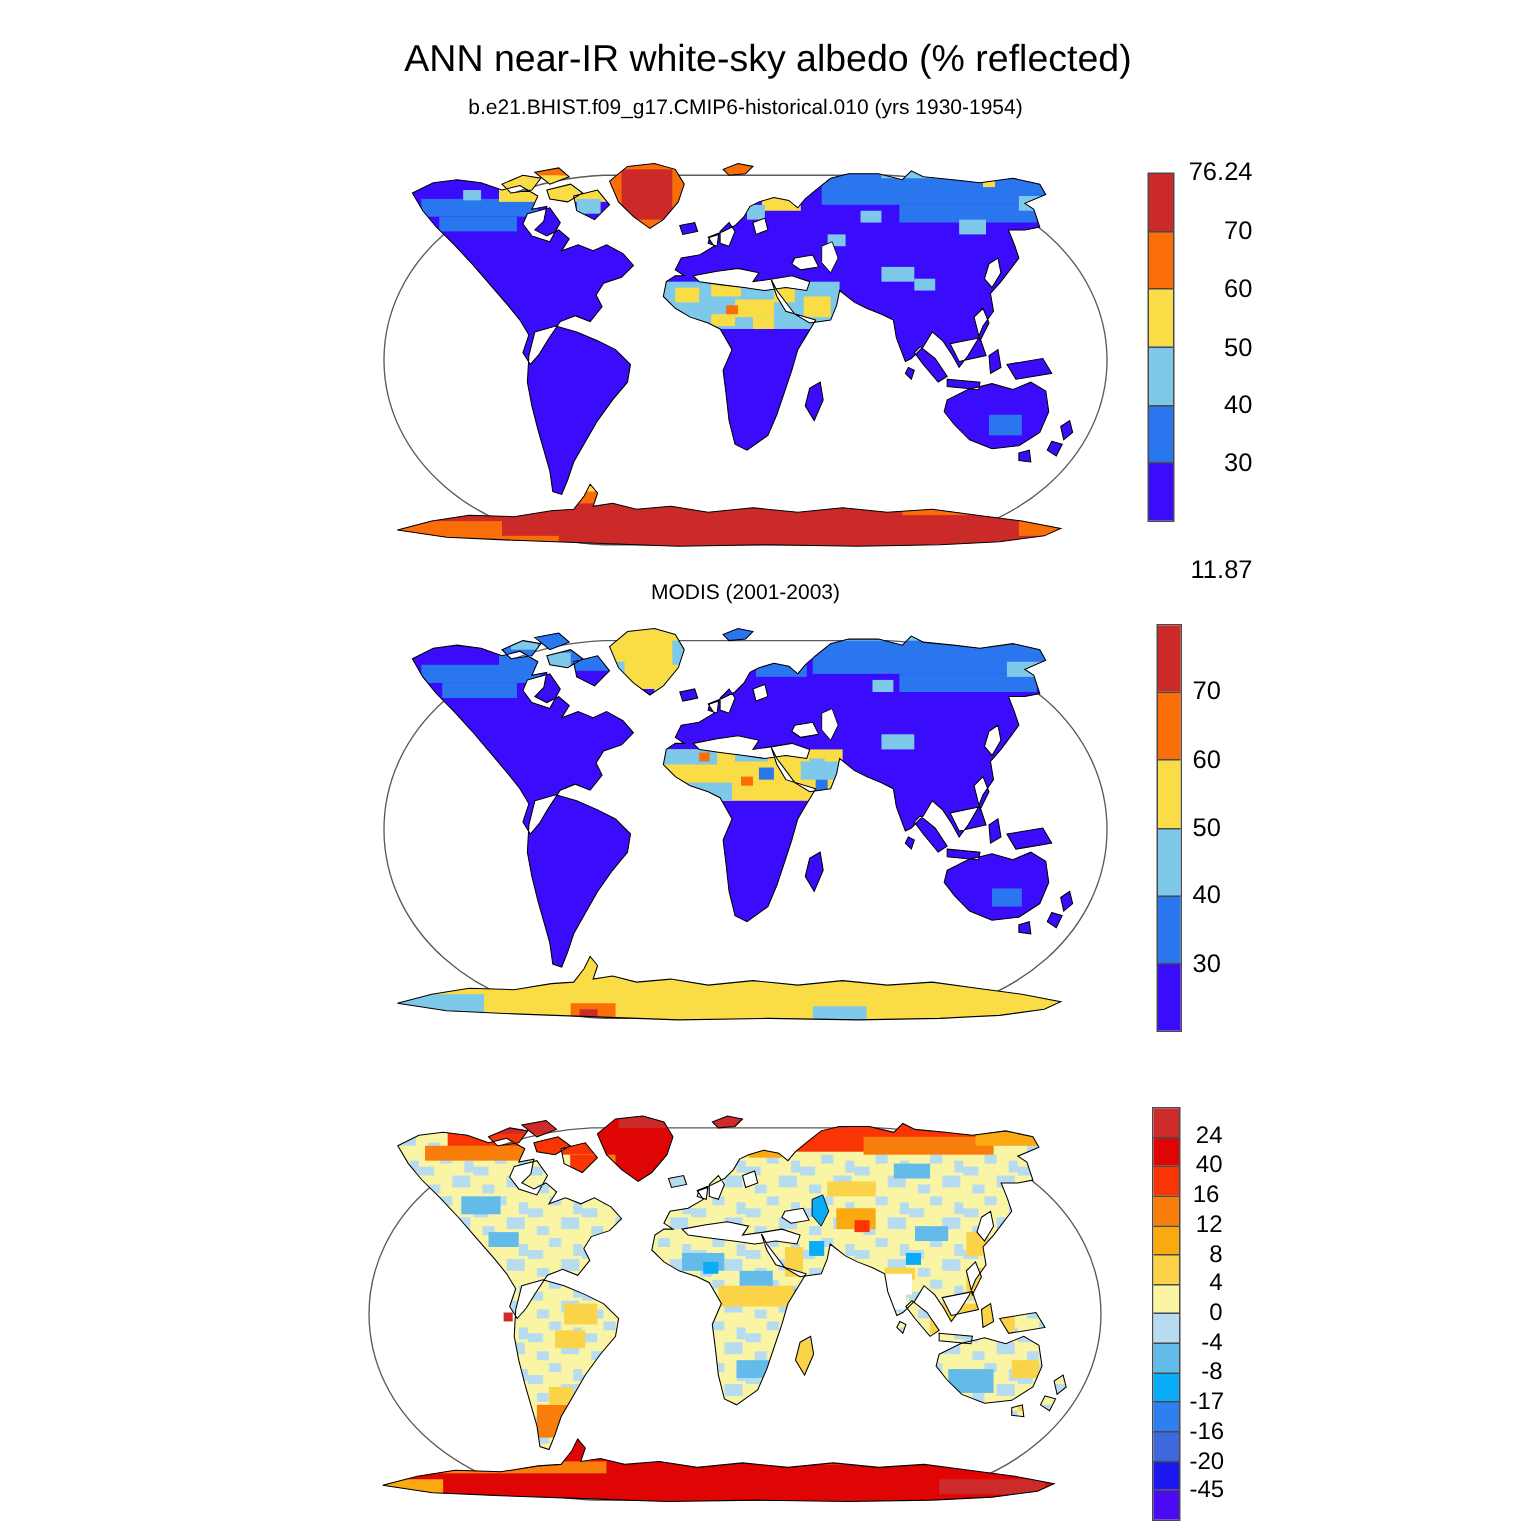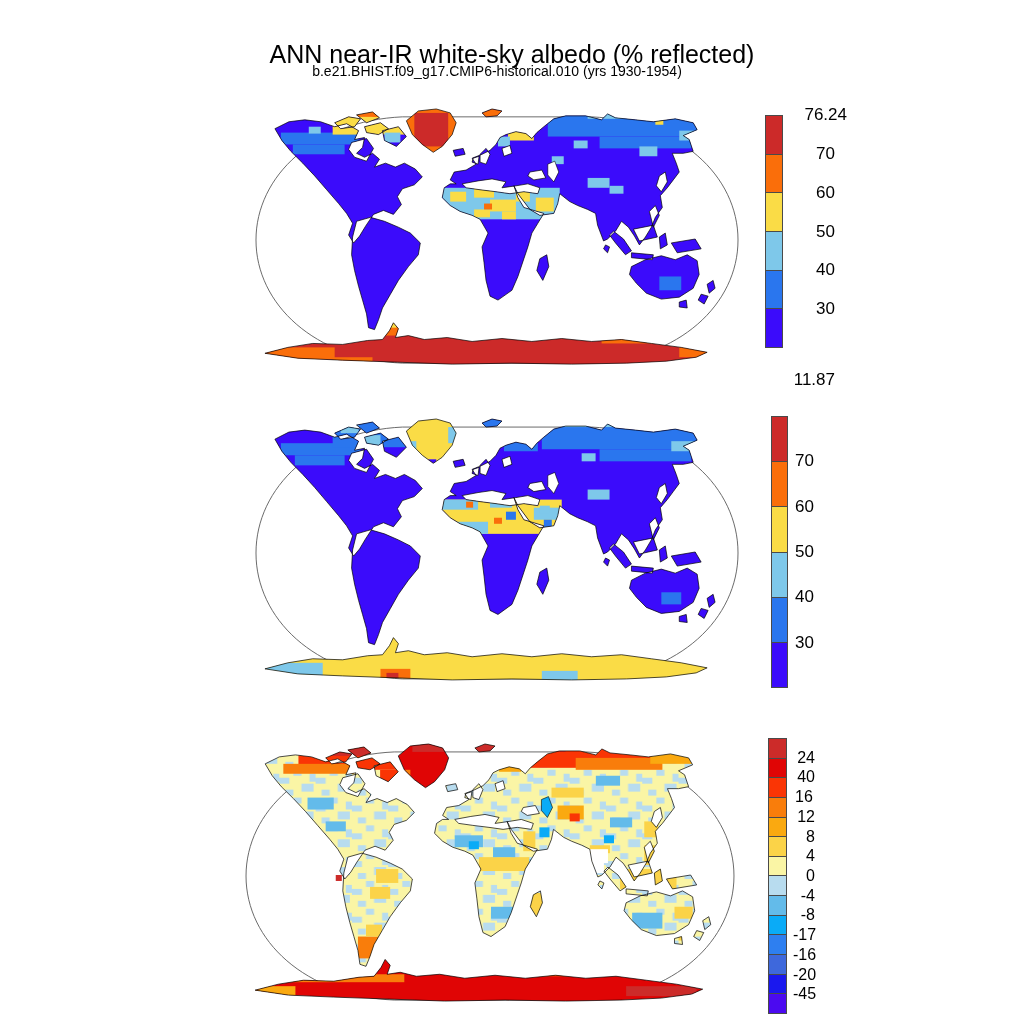--- a/index.html
+++ b/index.html
@@ -1,19 +1,19 @@
 <!DOCTYPE html>
 <html><head>
 <meta charset="utf-8">
 <style>
   html,body{margin:0;padding:0;background:#fff;}
   #canvas{position:relative;width:1024px;height:1024px;background:#fff;overflow:hidden;
           font-family:"Liberation Sans","DejaVu Sans",sans-serif;color:#000;}
   .fig-title{position:absolute;top:25px;left:0;width:1024px;text-align:center;
-             font-size:25px;letter-spacing:0px;margin-top:15px;}
+             font-size:25px;letter-spacing:0px;}
   .panel-sub{position:absolute;text-align:center;font-size:14px;}
   #sub1{top:63px;left:0;width:994px;}
   #sub2{top:386px;left:0;width:994px;}
   #sub3{top:708px;left:0;width:980px;}
   .map{position:absolute;}
   #map1{left:253px;top:107px;}
   #map2{left:253px;top:417px;}
   #map3{left:243px;top:742px;}
   .cbar{position:absolute;}
   .cbar .bar{position:absolute;left:0;top:0;display:flex;flex-direction:column;
@@ -142,29 +142,30 @@
     </svg>
   <div id="cb1" class="cbar">
       <div class="bar" style="width: 18px; height: 233px;">
         <div class="box" style="background: rgb(204, 42, 41);"></div>
         <div class="box" style="background: rgb(250, 110, 10);"></div>
         <div class="box" style="background: rgb(250, 220, 70);"></div>
         <div class="box" style="background: rgb(126, 200, 234);"></div>
         <div class="box" style="background: rgb(42, 118, 238);"></div>
         <div class="box" style="background: rgb(59, 11, 251);"></div>
       </div>
-      <div class="cb-label" style="left: 36px; width: 46px; top: -9px; text-align: right;">76.24</div>
+      <div class="cb-label" style="left: 24px; width: 46px; top: -9px; text-align: right;">76.24</div>
       <div class="cb-label" style="left: 24px; width: 46px; top: 30px;">70</div>
       <div class="cb-label" style="left: 24px; width: 46px; top: 69px;">60</div>
       <div class="cb-label" style="left: 24px; width: 46px; top: 108px;">50</div>
       <div class="cb-label" style="left: 24px; width: 46px; top: 146px;">40</div>
       <div class="cb-label" style="left: 24px; width: 46px; top: 185px;">30</div>
       <div class="cb-label" style="left: 24px; width: 46px; top: 224px; margin-top: 32px;">11.87</div>
     </div>
 
+  <div id="sub2" class="panel-sub">MODIS (2001-2003)</div>
   <svg id="map2" class="map" width="488" height="272" viewBox="0 0 490 270" preserveAspectRatio="none">
       <use href="#p-outline" fill="#ffffff" stroke="#5a5a5a" stroke-width="0.9"></use>
       <g clip-path="url(#cl-main)">
         <rect x="0" y="0" width="490" height="270" fill="#3B0BFB"></rect>
         <rect x="28" y="26" width="80" height="12" fill="#2A76EE"></rect>
         <rect x="42" y="38" width="50" height="10" fill="#2A76EE"></rect>
         <rect x="80" y="0" width="76" height="30" fill="#2A76EE"></rect>
         <rect x="88" y="6" width="18" height="10" fill="#7EC8EA"></rect>
         <rect x="112" y="18" width="16" height="10" fill="#7EC8EA"></rect>
         <rect x="228" y="0" width="26" height="12" fill="#2A76EE"></rect>

